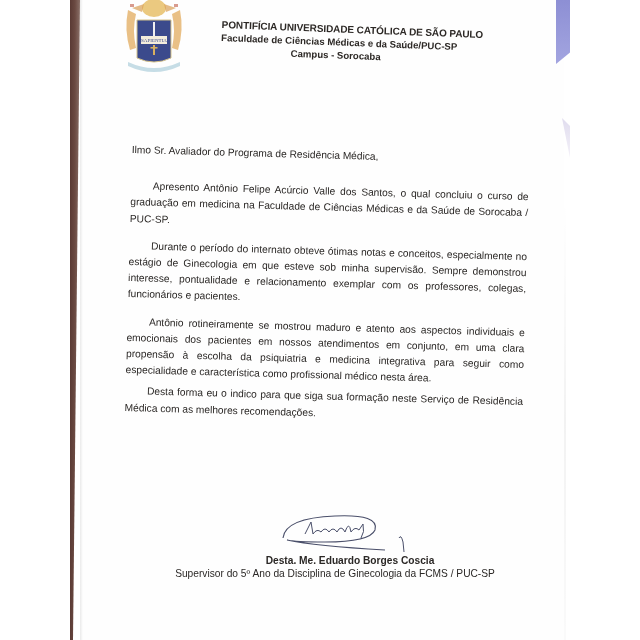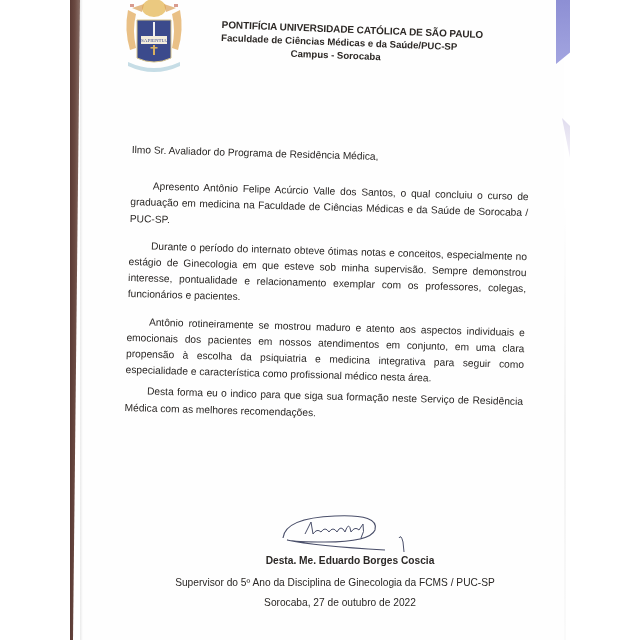--- a/index.html
+++ b/index.html
@@ -163,21 +163,21 @@
       text-align: center;
       font-weight: bold;
       font-size: 10.2px;
       line-height: 14px;
       padding-left: 30px;
       box-sizing: border-box;
     }
     .sig-role {
       position: absolute;
       left: 0;
-      top: 68px;
+      top: 59px;
       width: 330px;
       text-align: center;
       font-size: 10.2px;
       line-height: 14px;
       white-space: nowrap;
     }
     .sig-date {
       position: absolute;
       left: 0;
       top: 88px;
@@ -243,15 +243,14 @@
   <div class="sig-area">
     <div class="signature">
       <svg width="140" height="50" viewBox="0 0 140 50">
         <path d="M8 30 Q10 10 60 8 Q105 6 100 22 Q95 34 50 34 Q20 34 12 32 Q40 38 110 42" fill="none" stroke="#4a4f6a" stroke-width="1.1"></path>
         <path d="M30 26 L36 14 L38 26 Q42 20 46 24 Q50 18 54 24 Q58 18 62 24 Q66 16 70 24 Q74 12 76 24 Q80 18 84 22 L88 16 Q90 24 86 30" fill="none" stroke="#4a4f6a" stroke-width="1"></path>
         <path d="M124 30 Q126 26 128 34 L129 44" fill="none" stroke="#4a4f6a" stroke-width="1"></path>
       </svg>
     </div>
     <div class="sig-name">Desta. Me. Eduardo Borges Coscia</div>
     <div class="sig-role">Supervisor do 5º Ano da Disciplina de Ginecologia da FCMS / PUC-SP</div>
-    <div class="sig-date">Sorocaba, 27 de outubro de 2022</div>
   </div>
 </div>
 
 </body></html>

